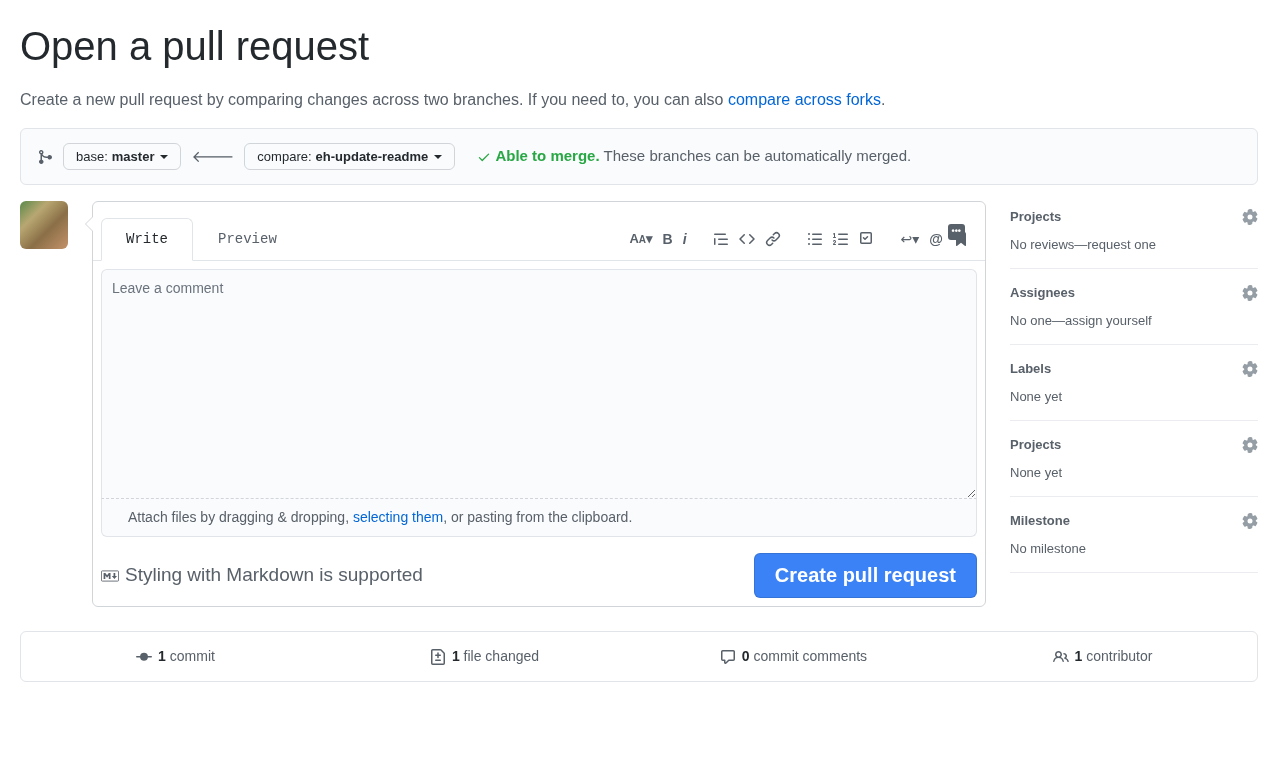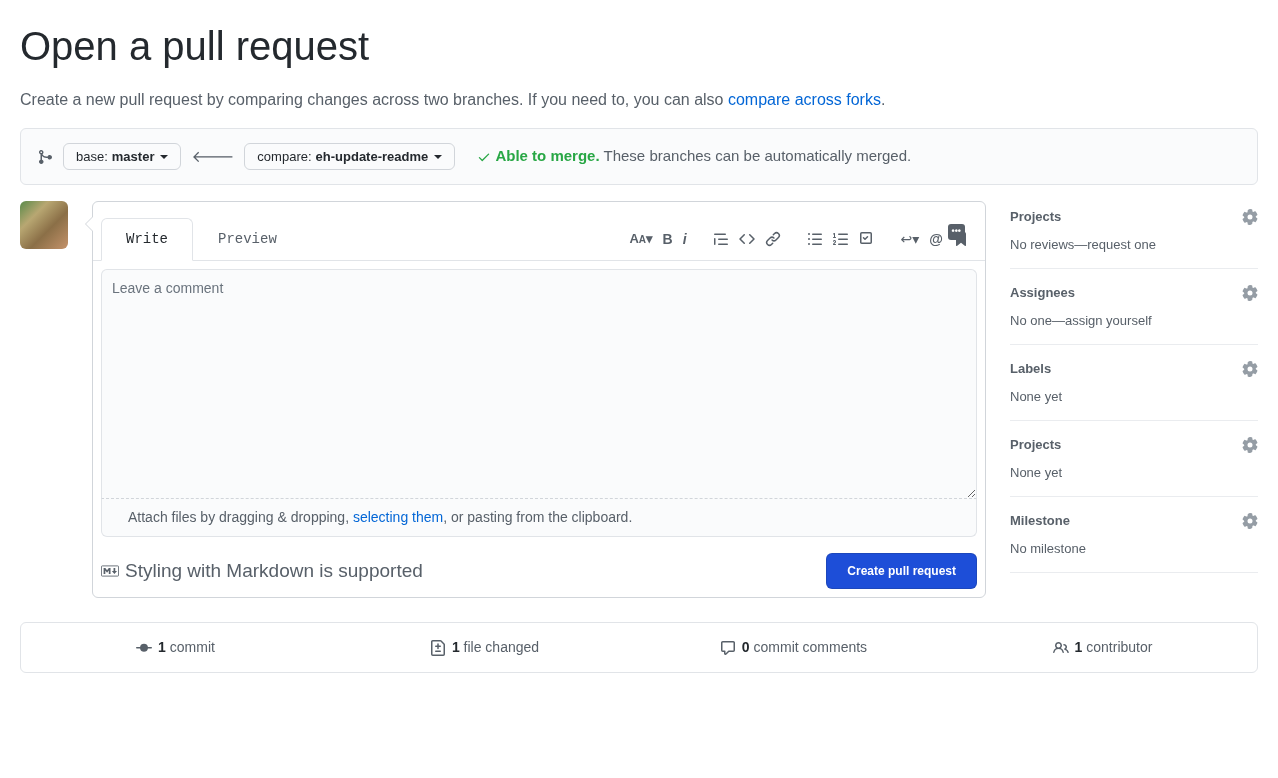--- a/index.html
+++ b/index.html
@@ -254,26 +254,26 @@
       font-size: 19px;
       color: #586069;
     }
     .md-icon {
       width: 18px;
       height: 14px;
       fill: #586069;
     }
     .create-btn {
       margin-left: auto;
-      background: #1d4ed8;
+      background: #3b82f6;
       color: #fff;
       border: 1px solid rgba(27,31,35,0.15);
       border-radius: 6px;
       padding: 10px 20px;
-      font-size: 12px;
+      font-size: 20px;
       font-weight: 600;
       cursor: pointer;
       display: flex;
       align-items: center;
       gap: 6px;
       font-family: inherit;
     }
     .sidebar {
       width: 248px;
       flex-shrink: 0;

